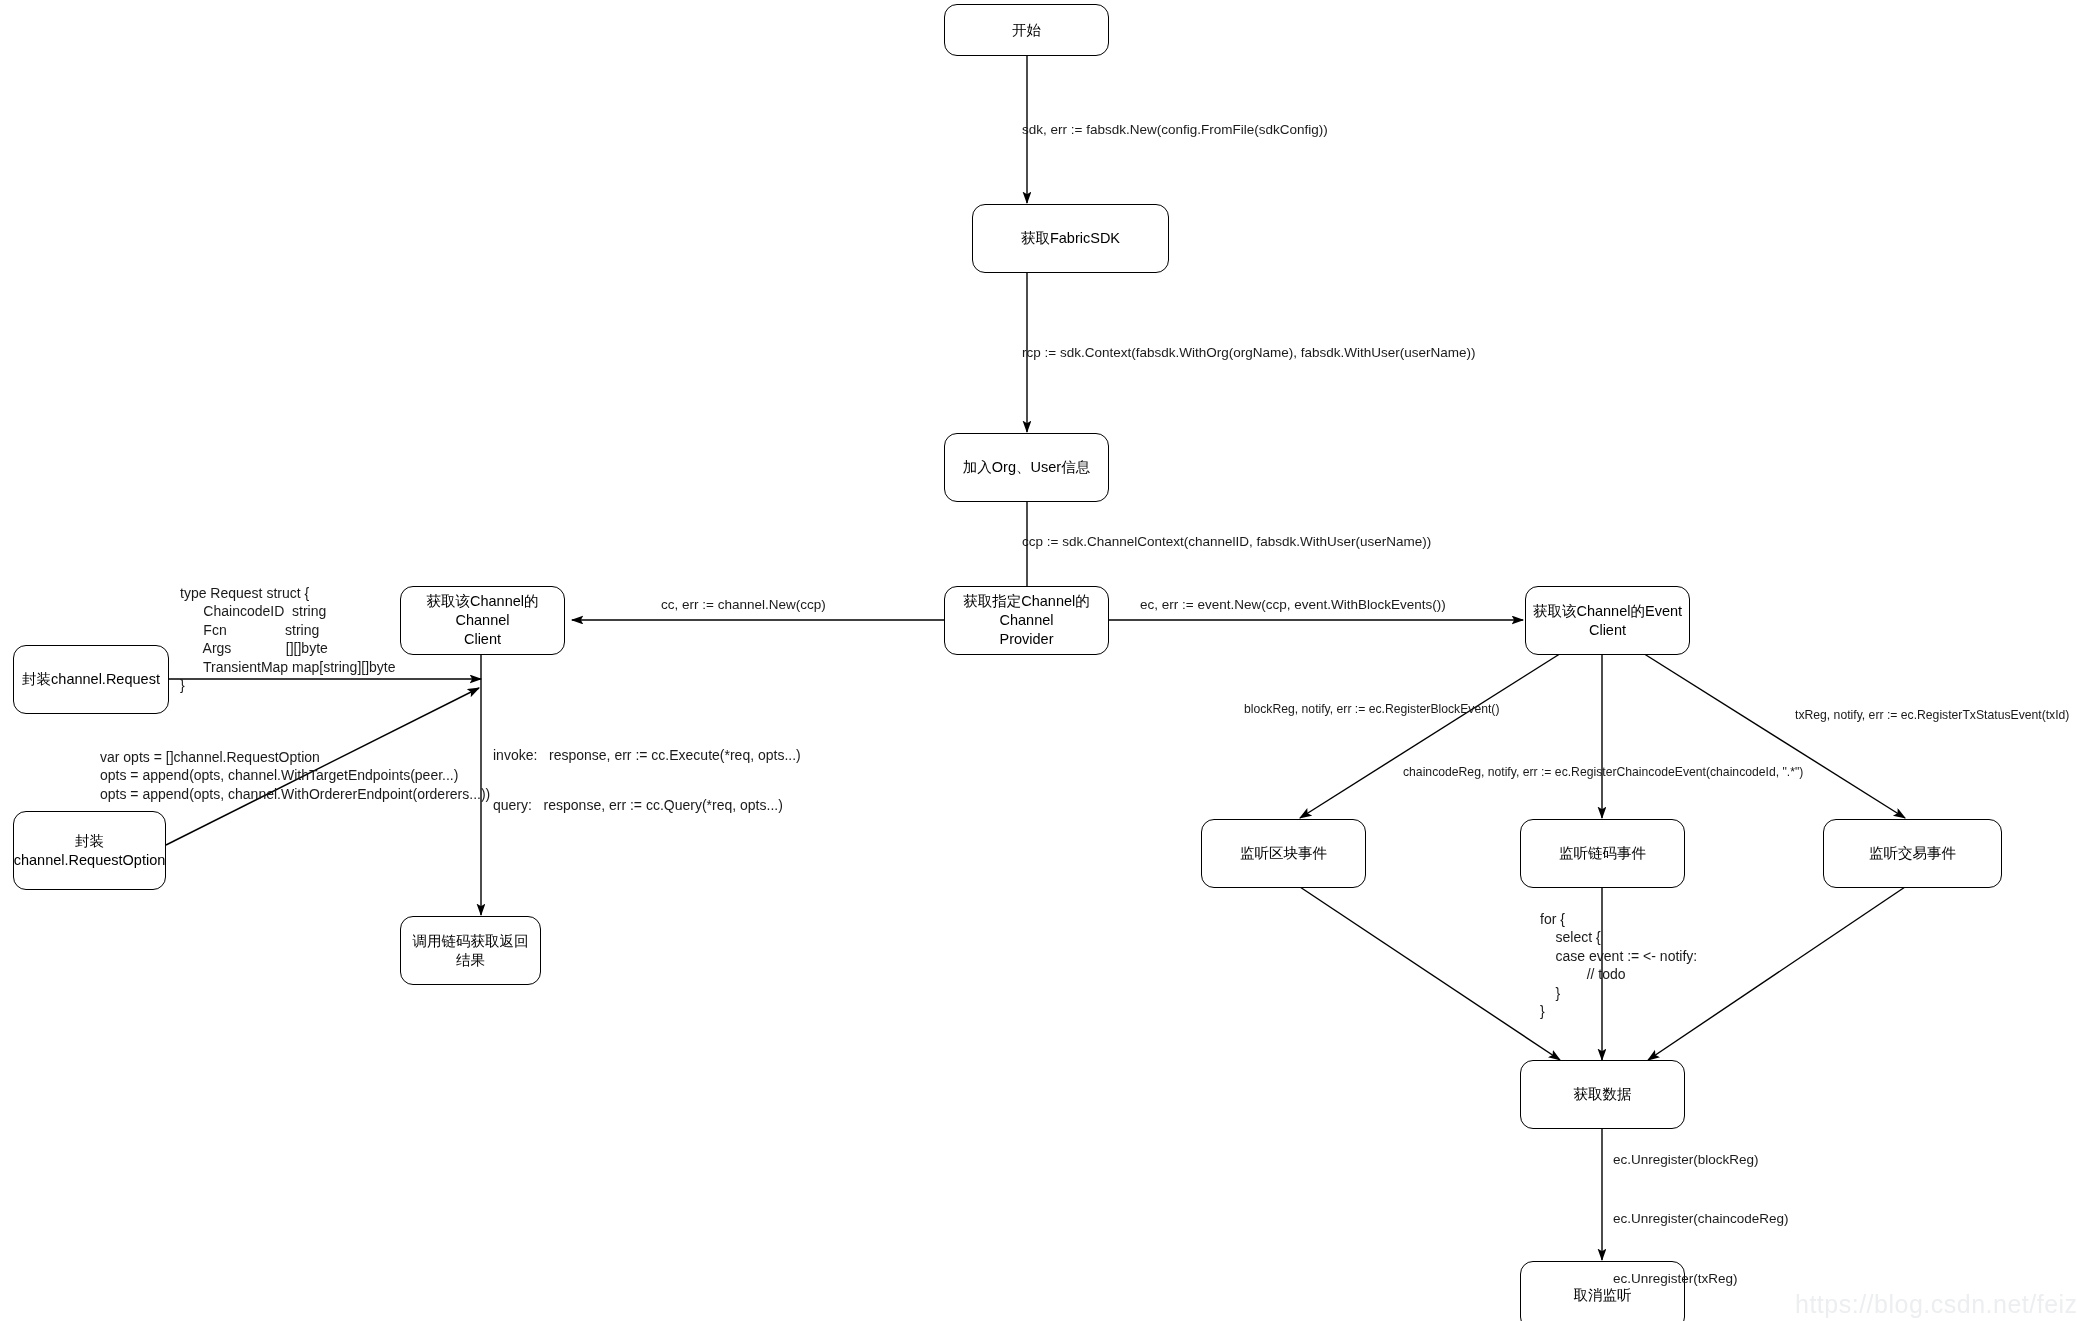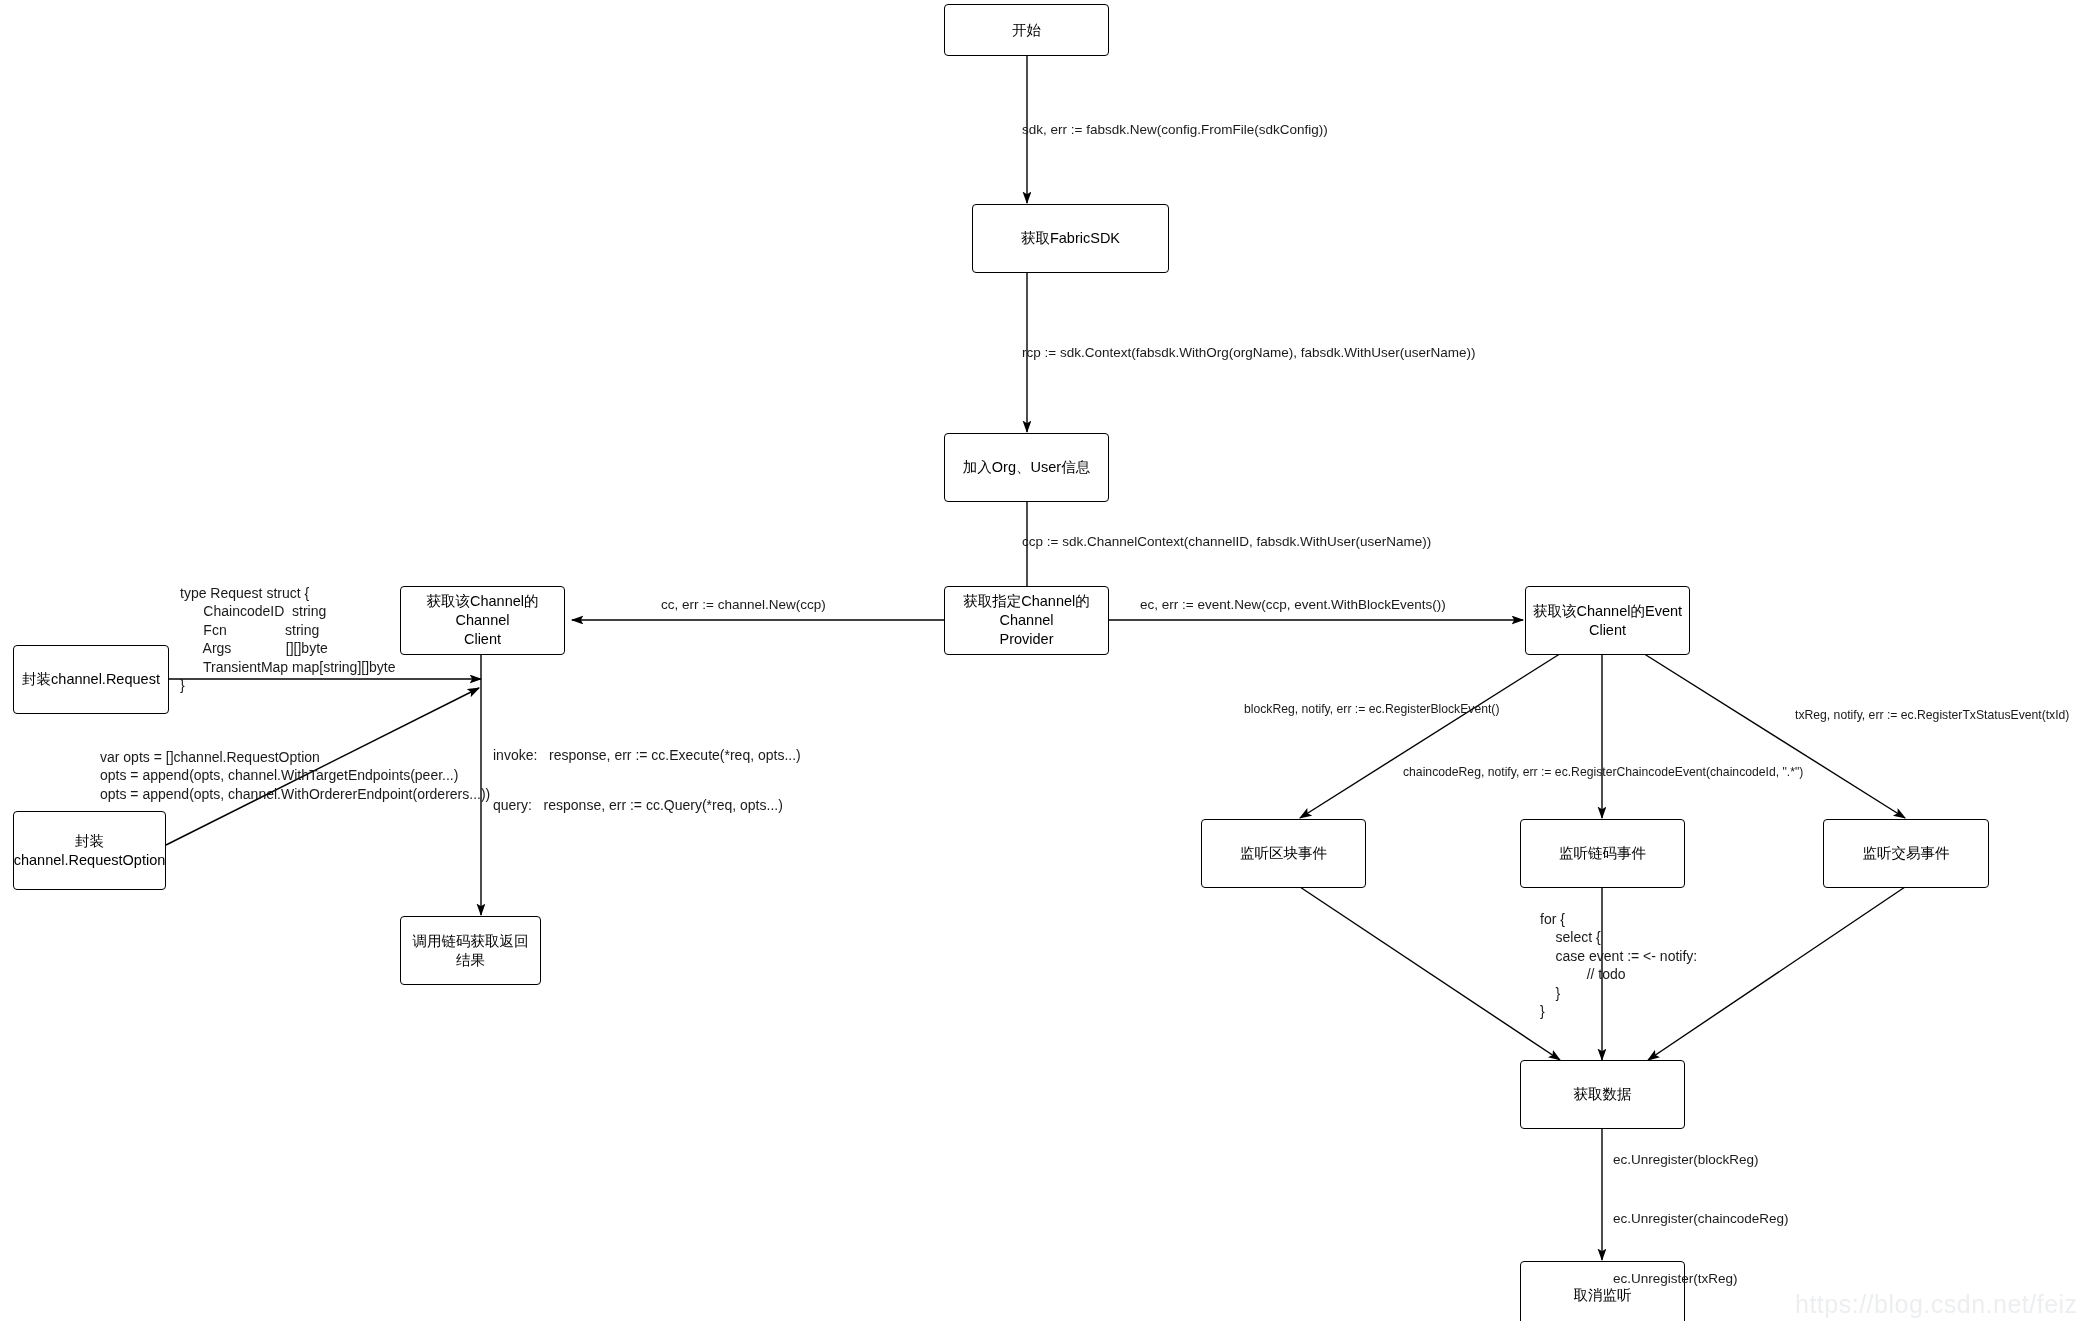--- a/index.html
+++ b/index.html
@@ -23,21 +23,21 @@
     left: 0;
     top: 0;
     width: 2077px;
     height: 1321px;
     pointer-events: none;
   }
   .node {
     position: absolute;
     box-sizing: border-box;
     border: 1.3px solid #000000;
-    border-radius: 4px;
+    border-radius: 13px;
     background: #ffffff;
     display: flex;
     align-items: center;
     justify-content: center;
     text-align: center;
     color: #000000;
     font-size: 14.5px;
     line-height: 1.3;
     padding: 2px 6px;
   }
@@ -154,21 +154,21 @@
   </div>
 
   <div class="node" style="left:1201px; top:819px; width:165px; height:69px;">
     <span class="node-label">监听区块事件</span>
   </div>
 
   <div class="node" style="left:1520px; top:819px; width:165px; height:69px;">
     <span class="node-label">监听链码事件</span>
   </div>
 
-  <div class="node" style="left:1823px; top:819px; width:166px; height:69px;">
+  <div class="node" style="left:1823px; top:819px; width:179px; height:69px;">
     <span class="node-label">监听交易事件</span>
   </div>
 
   <div class="node" style="left:1520px; top:1060px; width:165px; height:69px;">
     <span class="node-label">获取数据</span>
   </div>
 
   <div class="node" style="left:1520px; top:1261px; width:165px; height:69px;">
     <span class="node-label">取消监听</span>
   </div>

